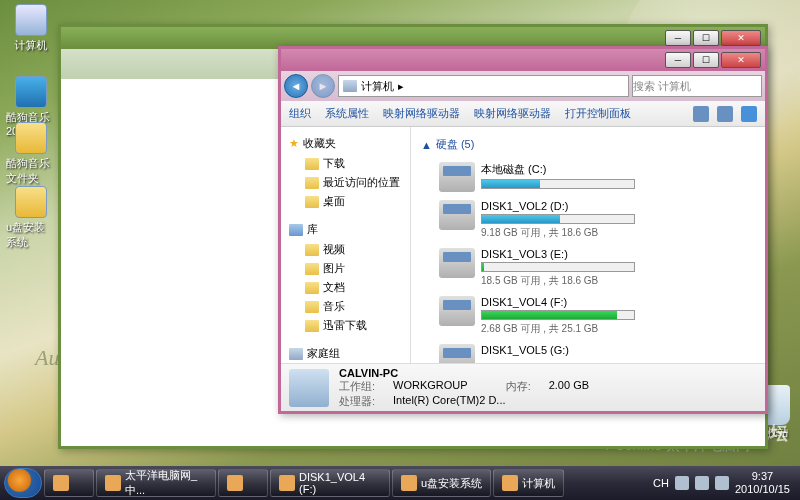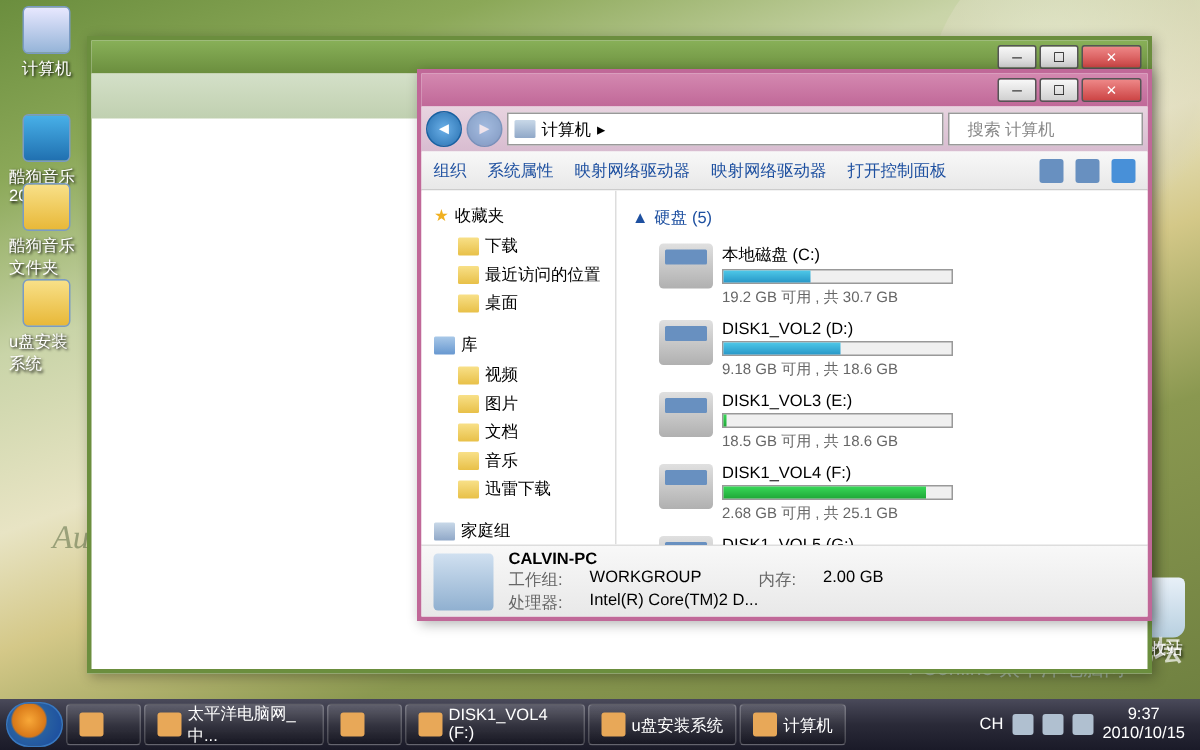--- a/index.html
+++ b/index.html
@@ -18,21 +18,21 @@
 .win.back{top:24px;left:58px;width:710px;height:425px;border:3px solid #6b8e3e}
 .win.front{top:46px;left:278px;width:490px;height:368px;border:3px solid #c06898}
 .titlebar{height:22px;display:flex;align-items:center;justify-content:flex-end;padding:0 4px;background:linear-gradient(#d488b0,#c06898)}
 .win.back .titlebar{background:linear-gradient(#88b058,#6b8e3e)}
 .wbtn{width:26px;height:16px;margin-left:2px;border:1px solid #555;border-radius:2px;background:linear-gradient(#f8f8f8,#d0d0d0);cursor:pointer;display:flex;align-items:center;justify-content:center;font-size:9px}
 .wbtn.close{background:linear-gradient(#e88,#c44);color:#fff;width:40px}
 .addrbar{height:30px;background:linear-gradient(#e8d4e0,#d8bcd0);display:flex;align-items:center;padding:3px;gap:3px}
 .win.back .addrbar{background:linear-gradient(#d4e0c8,#c0d0b0)}
 .navbtn{width:24px;height:24px;border-radius:12px;background:radial-gradient(#6bb0e8,#2870b0);border:1px solid #1860a0;cursor:pointer;display:flex;align-items:center;justify-content:center;color:#fff}
 .addr{flex:1;height:22px;background:#fff;border:1px solid #999;display:flex;align-items:center;padding:0 4px;gap:4px}
-.search{width:130px;height:22px;background:#fff;border:1px solid #999;display:flex;align-items:center;padding:0 12px;color:#888}
+.search{width:130px;height:22px;background:#fff;border:1px solid #999;display:flex;align-items:center;padding:0 0;color:#888}
 .toolbar{height:26px;background:linear-gradient(#f8f8f8,#e8e8e8);border-bottom:1px solid #ccc;display:flex;align-items:center;padding:0 8px;gap:14px}
 .toolbar span{color:#1e50a0;cursor:pointer}
 .toolbar .rt{margin-left:auto;display:flex;gap:8px}
 .ticon{width:16px;height:16px;background:#6890c0;border-radius:2px;cursor:pointer}
 .body{flex:1;display:flex;overflow:hidden;background:#fff}
 .nav{width:130px;border-right:1px solid #ddd;overflow-y:auto;padding:6px 0}
 .ng{margin-bottom:8px}
 .ngh{padding:3px 8px;display:flex;align-items:center;gap:4px;cursor:pointer}
 .star{color:#f0b020}
 .ngi{padding:2px 8px 2px 24px;display:flex;align-items:center;gap:4px;cursor:pointer}
@@ -189,21 +189,20 @@
     <div class="content">
       <div class="sect">▲ <span>硬盘 (5)</span></div>
       <div class="drives" id="drives-hdd">
           <div class="drive">
             <div class="dic "></div>
             <div class="dinfo">
               <div class="dname">本地磁盘 (C:)</div>
               <div class="bar">
                 <div class="fill" style="width:38%"></div>
               </div>
-              <div class="dt">19.2 GB 可用 , 共 30.7 GB</div>
             </div>
           </div>
           <div class="drive">
             <div class="dic "></div>
             <div class="dinfo">
               <div class="dname">DISK1_VOL2 (D:)</div>
               <div class="bar">
                 <div class="fill" style="width:51%"></div>
               </div>
               <div class="dt">9.18 GB 可用 , 共 18.6 GB</div>

